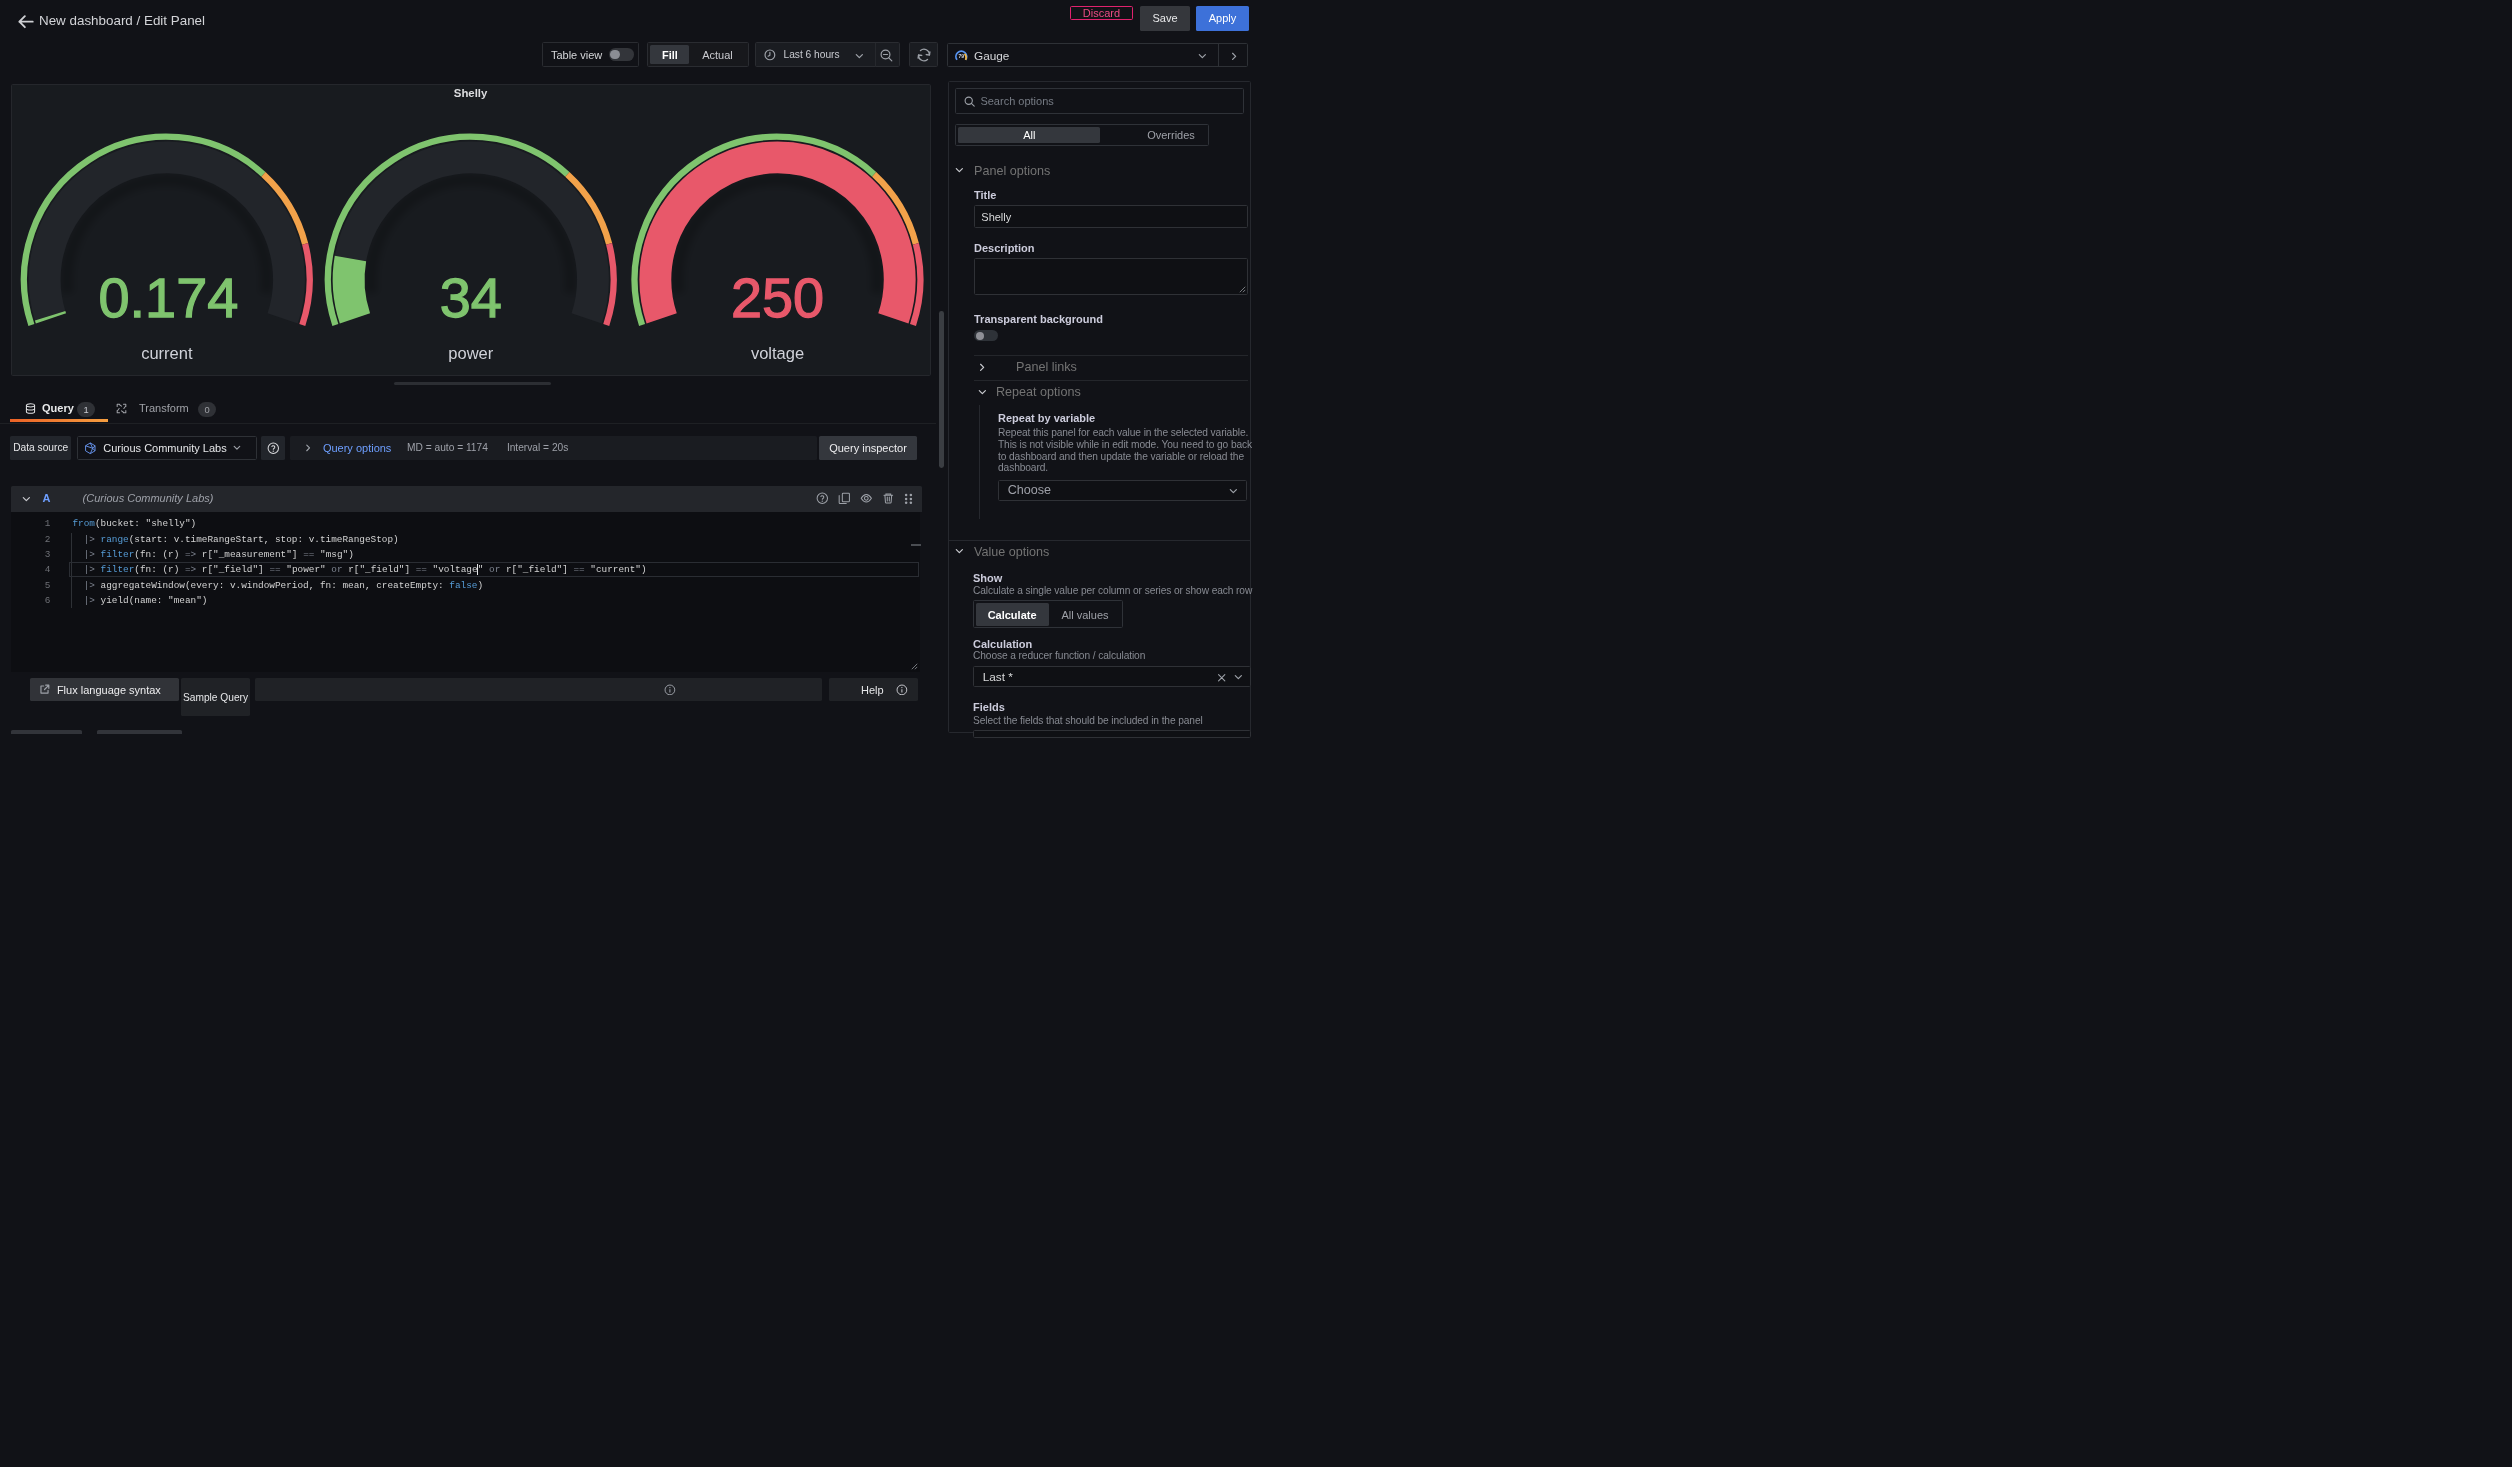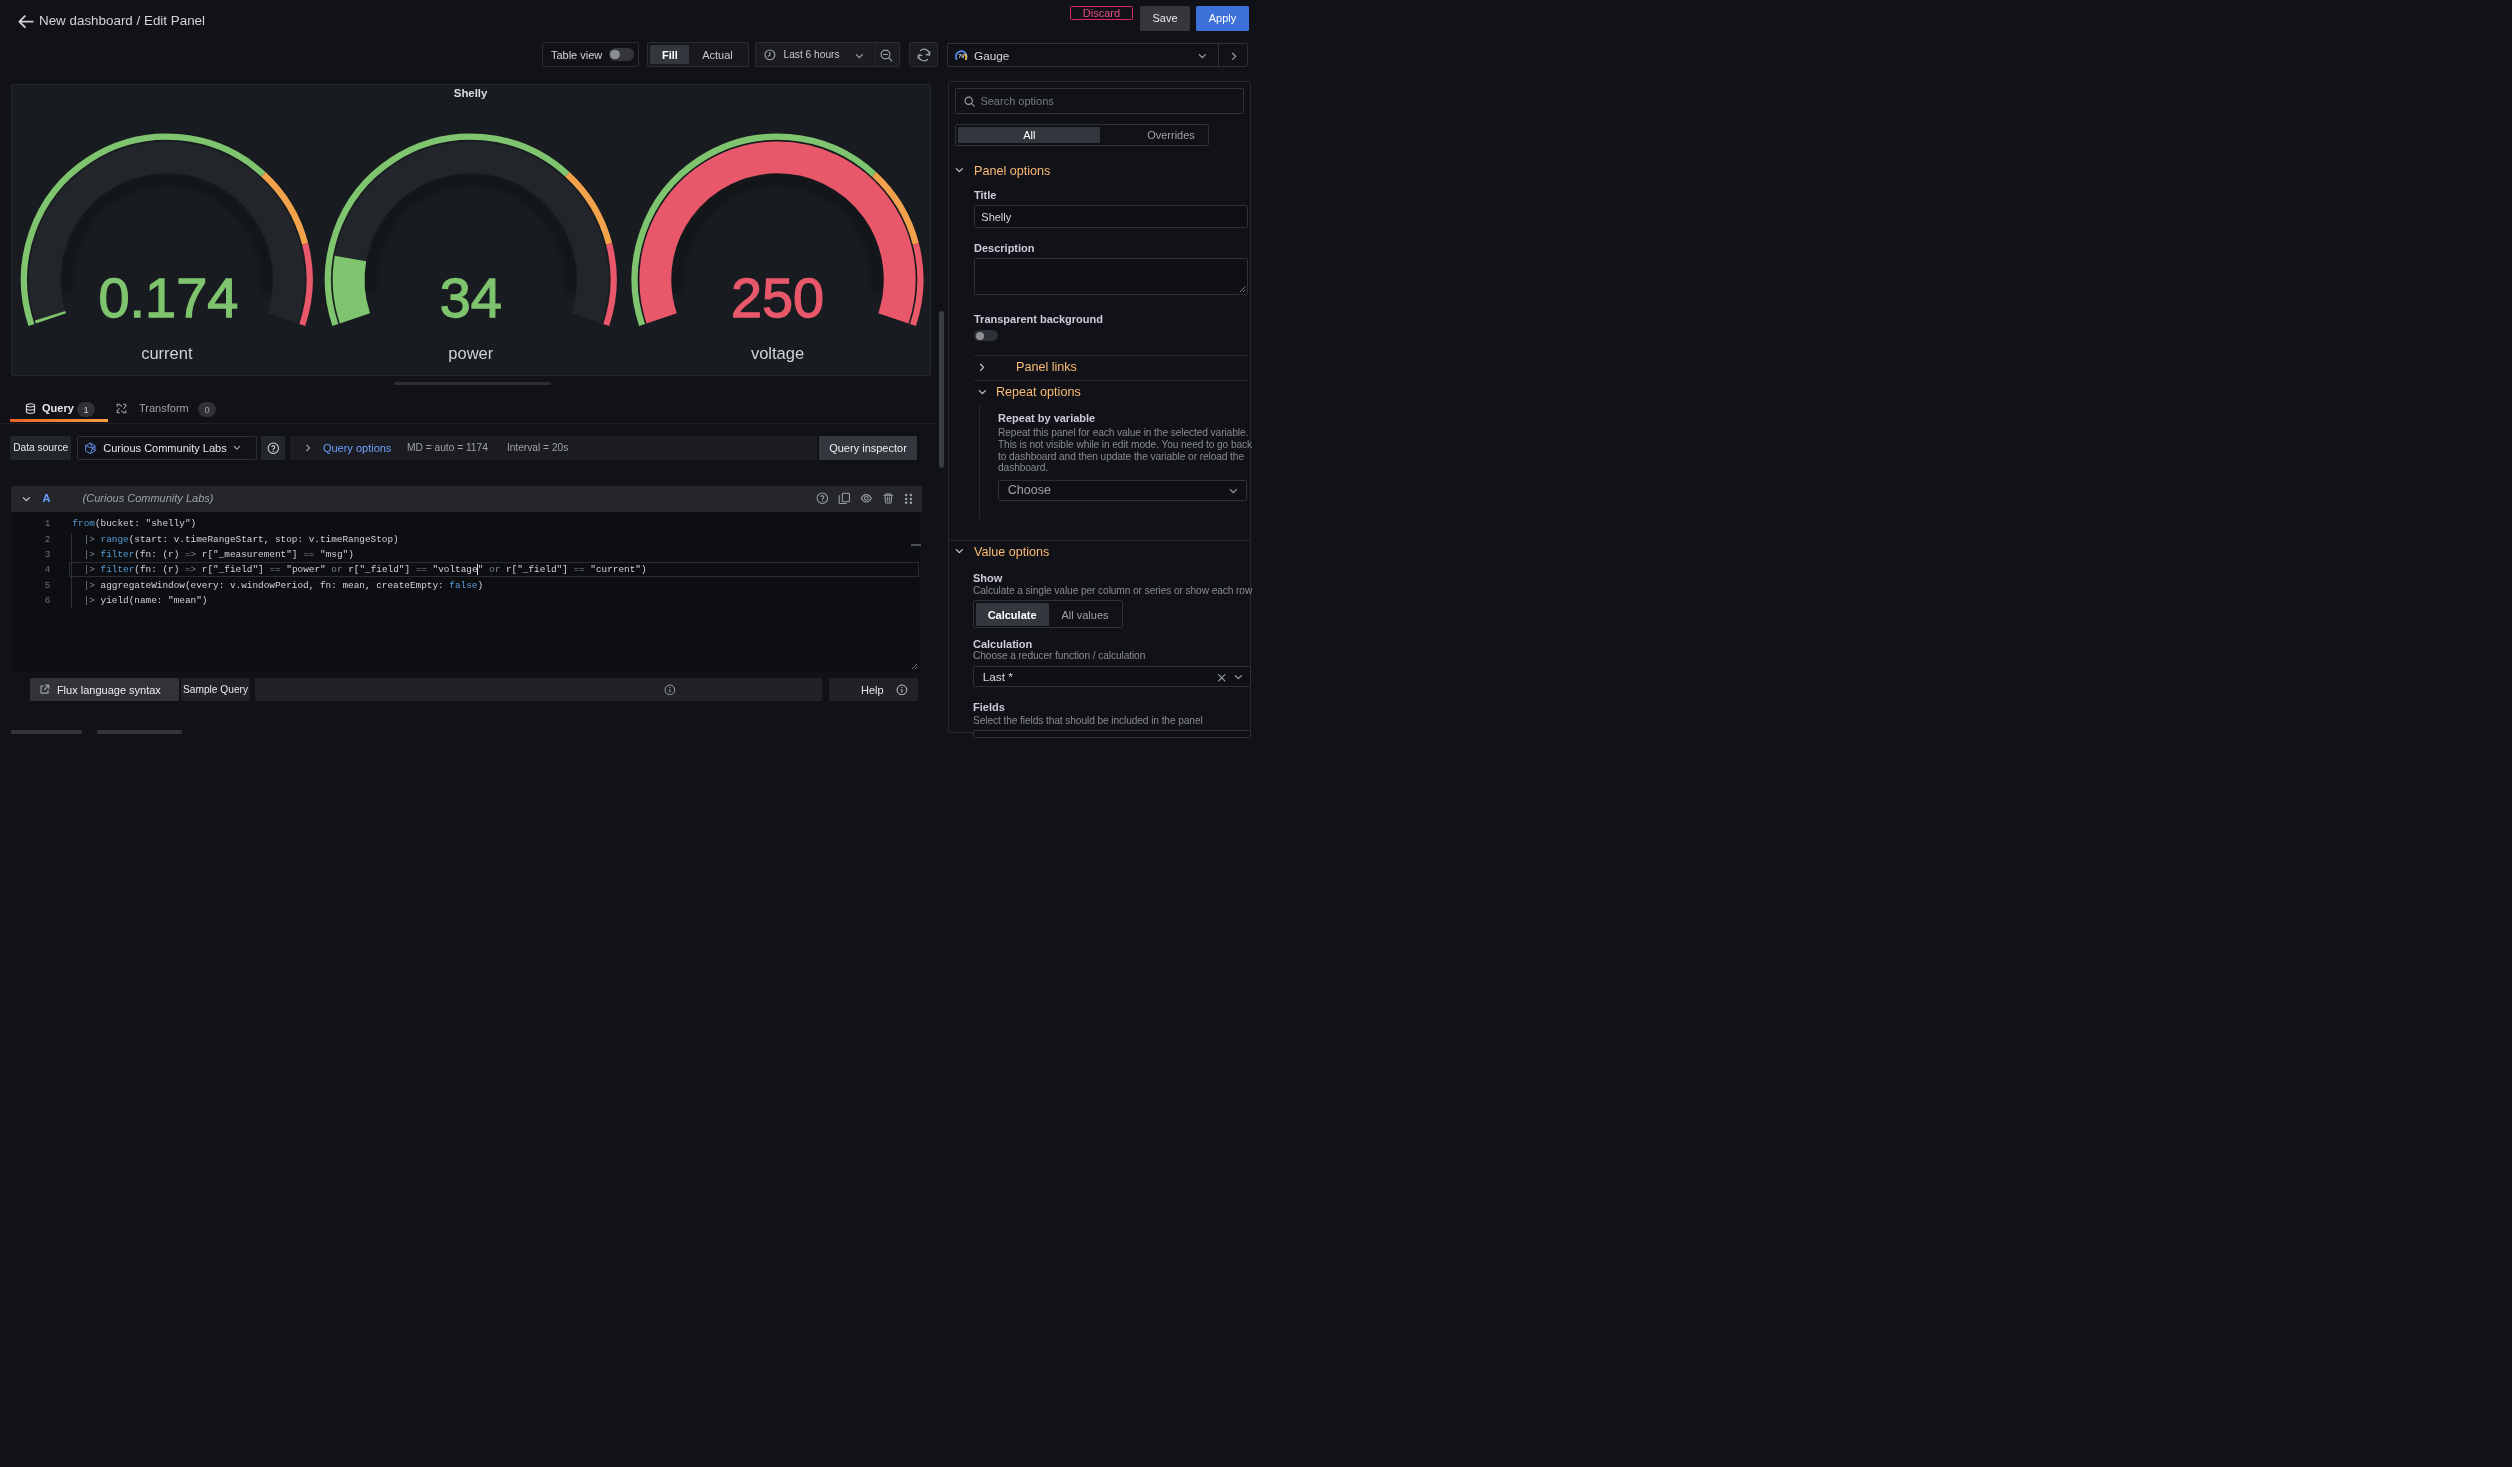--- a/index.html
+++ b/index.html
@@ -5,21 +5,21 @@
   html,body { width:1256px; height:734px; background:#111217; overflow:hidden;
     font-family:"Liberation Sans", sans-serif; }
   .abs { position:absolute; }
   svg { display:block; }
   .ico { stroke:#9DA1A8; stroke-width:1.5; fill:none; stroke-linecap:round; stroke-linejoin:round; }
   .cl { position:absolute; height:15.3px; line-height:15.3px; width:100%; }
   .ln { position:absolute; left:21.6px; width:17.3px; text-align:right; color:#6E7076; }
   .ct { position:absolute; left:61px; white-space:pre; color:#D4D4D4; }
   .kw { color:#569CD6; } .op { color:#7E8490; }
   .lbl14 { font-size:11px; font-weight:700; color:#CCCCDC; position:absolute; }
-  .sechdr { font-size:12.6px; font-weight:500; color:#fdba74; position:absolute; }
+  .sechdr { font-size:12.6px; font-weight:500; color:#737373; position:absolute; }
   .desc { font-size:10.2px; line-height:11.8px; color:#878A92; position:absolute; white-space:nowrap; letter-spacing:-0.1px; }
   .inp { position:absolute; background:#0F1014; border:0.8px solid #2F3136; border-radius:1.6px; }
 </style></head>
 <body>
 
 <svg class="abs" style="left:17.3px;top:12.6px" width="17.3" height="17.3" viewBox="0 0 22 22">
   <path d="M20 11 H3 M10 4 L3 11 L10 18" stroke="#CFD0D4" stroke-width="2.4" fill="none" stroke-linecap="round" stroke-linejoin="round"></path>
 </svg>
 <div class="abs" style="left:39px;top:12.6px;font-size:13.4px;color:#D3D4D8;">New dashboard / Edit Panel</div>
 
@@ -212,21 +212,21 @@
       <path d="M8 1 L1 8 M8 5 L5 8" stroke="#7E8187" stroke-width="1.2"></path>
     </svg>
 </div>
 <div class="abs" style="left:29.5px;top:678px;width:149px;height:23px;background:#313338;border-radius:1.6px;display:flex;align-items:center;">
   <svg style="margin-left:9.4px" width="11" height="11" viewBox="0 0 14 14" class="ico">
     <path d="M6 2.5 H2.5 V11.5 H11.5 V8"></path>
       <path d="M8.5 1.5 H12.5 V5.5 M12.3 1.7 L7 7"></path>
   </svg>
   <span style="margin-left:7px;font-size:11px;font-weight:500;color:#EDEDEF;">Flux language syntax</span>
 </div>
-<div class="abs" style="left:181px;top:678px;width:69px;height:23px;background:#202226;border-radius:1.6px;color:#E6E7E9;font-size:10.2px;font-weight:500;display:flex;align-items:center;justify-content:center;">Sample Query</div>
+<div class="abs" style="left:181px;top:678px;width:69px;height:38px;background:#202226;border-radius:1.6px;color:#E6E7E9;font-size:10.2px;font-weight:500;display:flex;align-items:center;justify-content:center;">Sample Query</div>
 <div class="abs" style="left:255px;top:678px;width:567px;height:23px;background:#202226;border-radius:1.6px;">
   <svg class="abs" style="left:409px;top:5.5px" width="11.8" height="11.8" viewBox="0 0 16 16">
     <circle cx="8" cy="8" r="6.6" stroke="#9DA1A8" stroke-width="1.3" fill="none"></circle>
     <path d="M8 7 V11.4" stroke="#9DA1A8" stroke-width="1.4"></path>
       <circle cx="8" cy="4.8" r="0.9" fill="#9DA1A8"></circle>
   </svg>
 </div>
 <div class="abs" style="left:829px;top:678px;width:89px;height:23px;background:#202226;border-radius:1.6px;">
   <span class="abs" style="left:32px;top:5.5px;font-size:11px;font-weight:500;color:#E6E7E9;">Help</span>
   <svg class="abs" style="left:67px;top:5.5px" width="11.8" height="11.8" viewBox="0 0 16 16">

